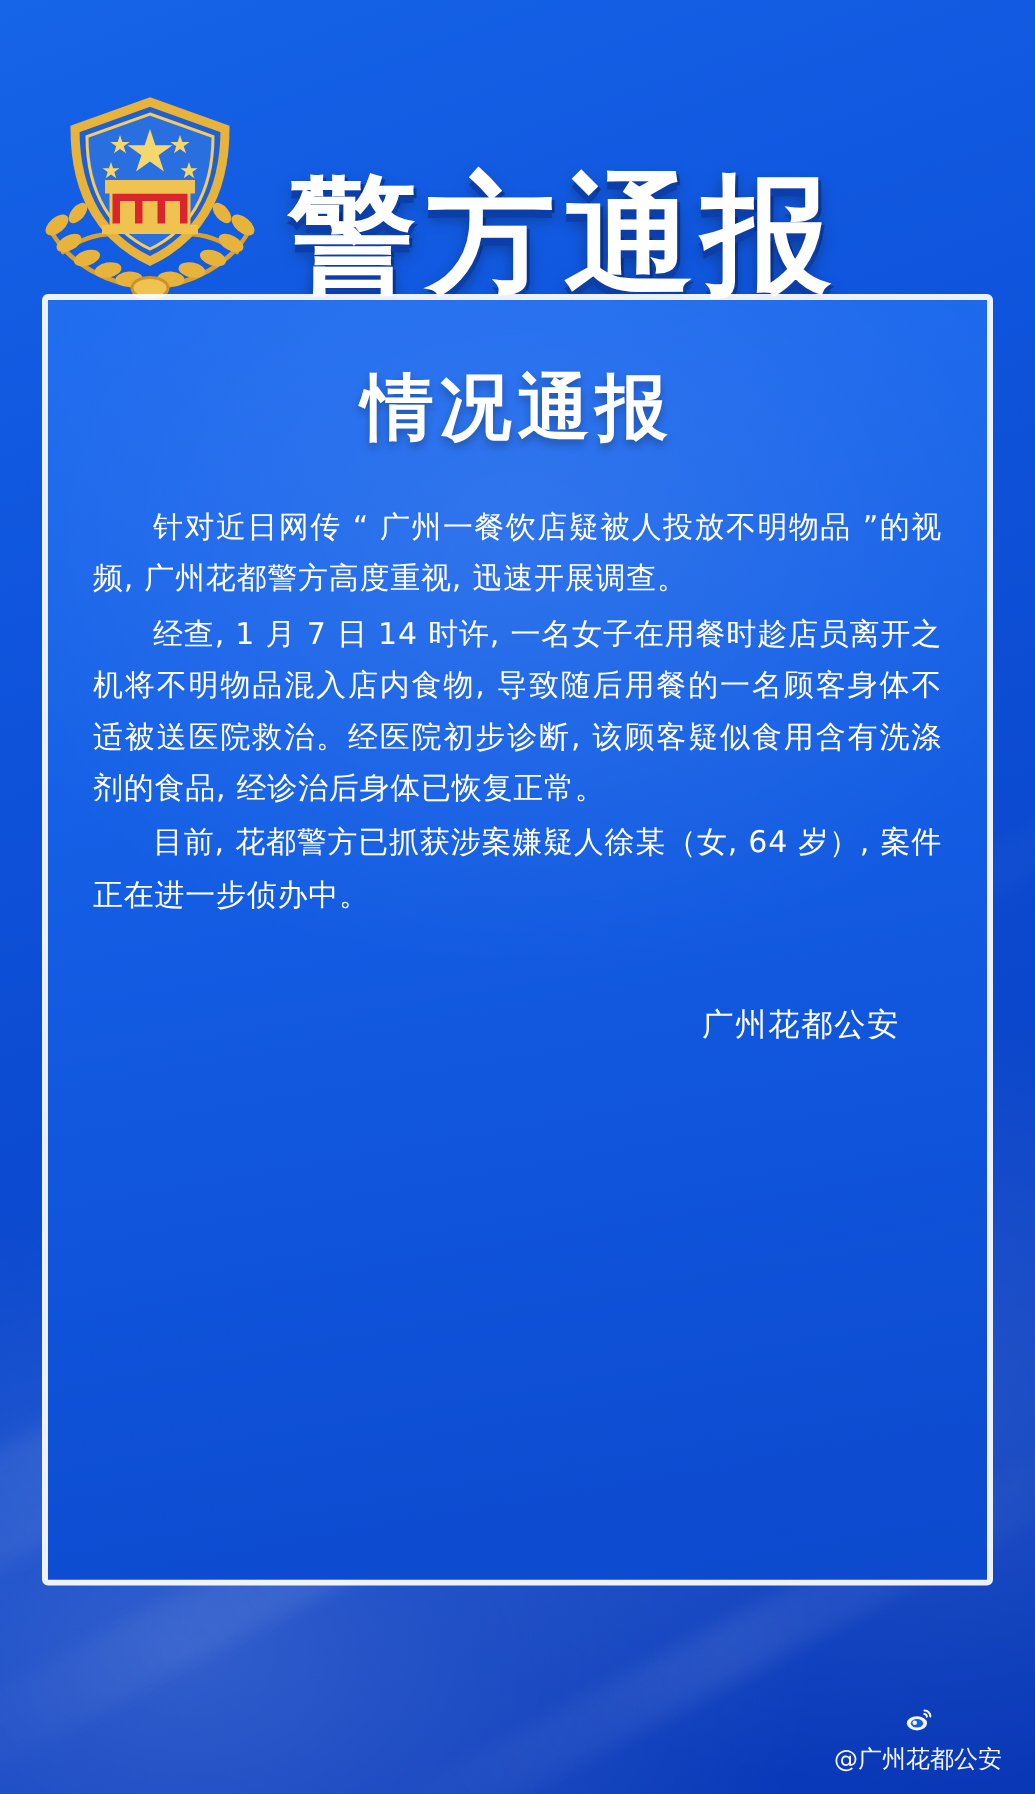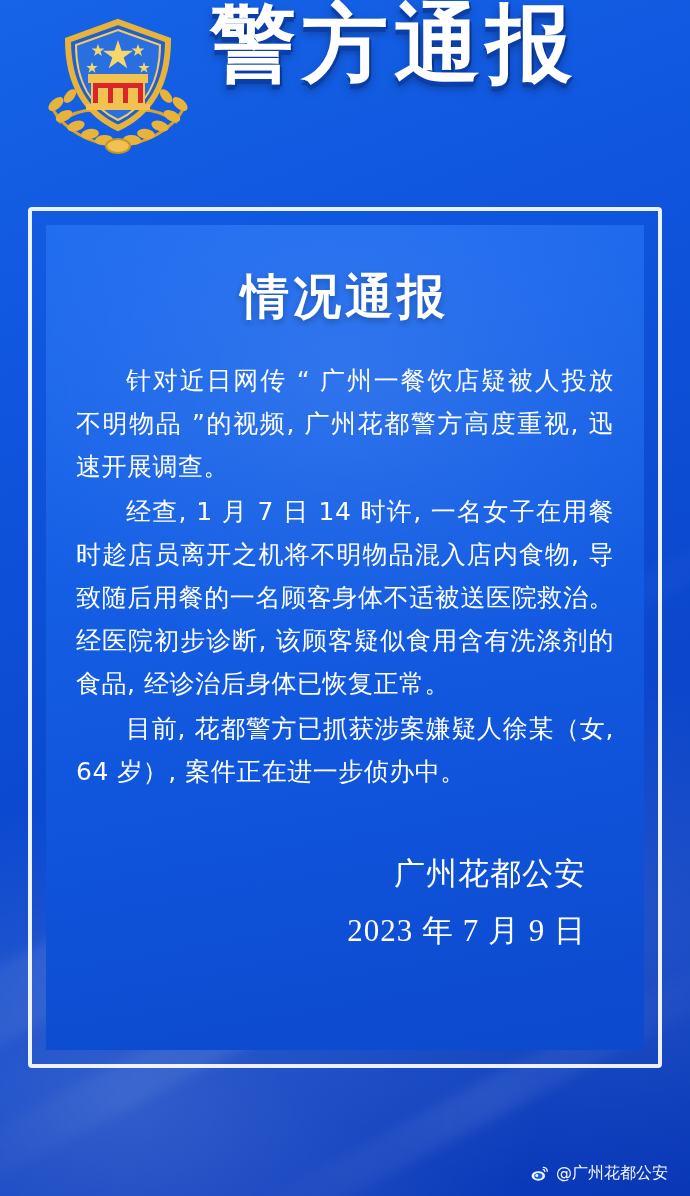--- a/index.html
+++ b/index.html
@@ -36,22 +36,22 @@
   .streak.s1 { left: -180px; top: 880px;  width: 700px; height: 70px; }
   .streak.s2 { left: -120px; top: 990px;  width: 760px; height: 46px; opacity: .75; }
   .streak.s3 { left: 180px;  top: 1080px; width: 620px; height: 38px; opacity: .6; }
   .streak.s4 { left: 300px;  top: 620px;  width: 520px; height: 30px; opacity: .35; }
 
   
   .header {
     position: relative;
     height: 200px;
     display: flex;
-    align-items: flex-start;
-    padding-left: 40px;
+    align-items: flex-end;
+    padding-left: 22px;
     box-sizing: border-box;
   }
 
   .emblem {
     width: 156px;
     height: 150px;
     position: relative;
     flex: none;
     margin-top: 4px;
   }
@@ -68,27 +68,26 @@
     text-shadow:
       0 5px 0 #0b3ea8,
       0 6px 10px rgba(0,0,0,0.35),
       2px 2px 0 #0b3ea8;
   }
 
   
   .card-outer {
     position: absolute;
     left: 28px;
-    top: 207px;
+    top: 196px;
     width: 634px;
     height: 861px;
     border: 4px solid rgba(255,255,255,0.92);
     border-radius: 4px;
     box-sizing: border-box;
-    padding: 14px;
     background: transparent;
   }
   .card-inner {
     width: 100%;
     height: 100%;
     box-sizing: border-box;
     background:
       radial-gradient(ellipse 560px 420px at 50% 18%, rgba(255,255,255,0.10), rgba(255,255,255,0) 70%),
       linear-gradient(170deg, #1f6cf0 0%, #1560e6 35%, #0f53da 70%, #0c49cd 100%);
     padding: 34px 30px 30px 30px;
@@ -103,51 +102,52 @@
     font-weight: bold;
     font-size: 48px;
     letter-spacing: 4px;
     margin: 6px 0 30px 0;
     text-shadow: 0 3px 6px rgba(0,0,0,0.25);
   }
 
   .body-text p {
     color: #ffffff;
     font-family: "DejaVu Sans", "Liberation Sans", sans-serif;
-    font-size: 25px;
+    font-size: 20px;
     line-height: 1.72;
     margin: 0 0 2px 0;
     text-indent: 2em;
     text-align: justify;
     letter-spacing: 0.5px;
   }
 
   .signature {
     margin-top: 52px;
     text-align: right;
     color: #ffffff;
-    font-family: Liberation Serif, serif;
-    font-size: 31px;
+    font-family: Liberation Sans, sans-serif;
+    font-size: 21px;
     line-height: 1.85;
     letter-spacing: 1px;
     padding-right: 28px;
   }
 
   
   .footer {
     position: absolute;
     right: 22px;
     bottom: 12px;
     display: flex;
     align-items: center;
     gap: 7px;
     color: #ffffff;
     font-size: 16px;
     font-family: "DejaVu Sans", "Liberation Sans", sans-serif;
     opacity: 0.96;
+    flex-direction: column;
   }
   .weibo-icon {
     width: 19px;
     height: 19px;
     display: block;
   }
 </style>
 </head>
 <body>
 
@@ -214,21 +214,20 @@
       <div class="card-title">情况通报</div>
 
       <div class="body-text">
         <p>针对近日网传 “ 广州一餐饮店疑被人投放不明物品 ”的视频, 广州花都警方高度重视, 迅速开展调查。</p>
         <p>经查, 1 月 7 日 14 时许, 一名女子在用餐时趁店员离开之机将不明物品混入店内食物, 导致随后用餐的一名顾客身体不适被送医院救治。经医院初步诊断, 该顾客疑似食用含有洗涤剂的食品, 经诊治后身体已恢复正常。</p>
         <p>目前, 花都警方已抓获涉案嫌疑人徐某（女, 64 岁）, 案件正在进一步侦办中。</p>
       </div>
 
       <div class="signature">
         <div>广州花都公安</div>
-        <div>2023 年 7 月 9 日</div>
       </div>
     </div>
   </div>
 
   <div class="footer">
     <span class="weibo-icon">
       <svg viewBox="0 0 24 24" width="19" height="19" aria-hidden="true">
         <ellipse cx="10.5" cy="15" rx="8.5" ry="6" fill="#ffffff"></ellipse>
         <ellipse cx="10.5" cy="15" rx="5.2" ry="3.6" fill="#1560e6"></ellipse>
         <circle cx="8.6" cy="14.6" r="1.9" fill="#ffffff"></circle>

